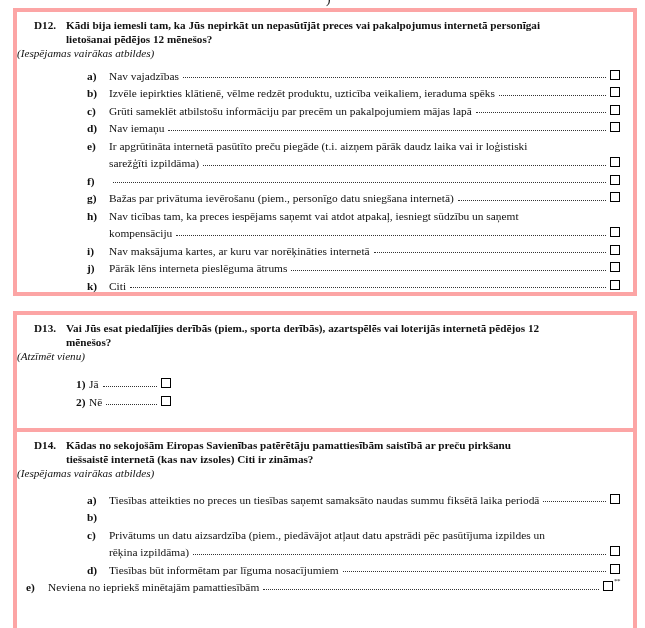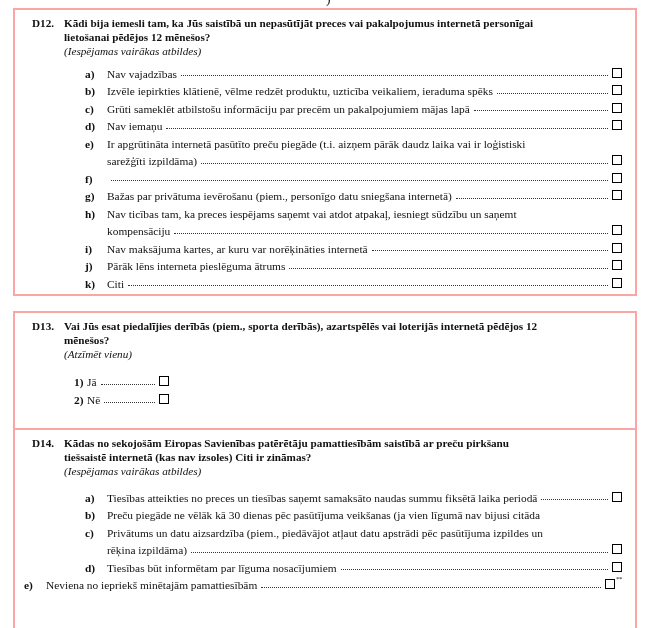--- a/index.html
+++ b/index.html
@@ -10,32 +10,32 @@
     overflow:hidden;
     font-family:"Liberation Serif","DejaVu Serif",serif;
     color:#111;
   }
   .frag{
     position:absolute;left:326px;top:-9px;
     font-size:14px;color:#222;
   }
   .box{
     position:absolute;left:13px;width:624px;
-    border:2px solid #fca5a5;background:#fff;
+    border:4px solid #fca5a5;background:#fff;
     box-sizing:border-box;
   }
   #box-d12{top:8px;height:288px;}
   #box-d13{top:311px;height:126px;}
   #box-d14{top:428px;height:212px;}
 
   .q-head{display:flex;padding:6px 14px 0 17px;font-weight:bold;font-size:11.2px;line-height:14px;}
   .q-num{flex:none;width:32px;}
   .q-lines{flex:1;}
   .q-line{white-space:nowrap;}
-  .q-instr{margin-left:49px;font-style:italic;font-size:11.2px;line-height:14px;white-space:nowrap;}
+  .q-instr{font-style:italic;font-size:11.2px;line-height:14px;white-space:nowrap;}
 
   .items{margin-top:4px;font-size:11.4px;}
   #box-d13 .items{margin-top:9px;}
   #box-d14 .items{margin-top:8px;}
 
   .item-row{display:flex;align-items:flex-end;height:17.5px;padding:0 13px 0 0;box-sizing:border-box;}
   .item-letter{flex:none;width:22px;margin-left:70px;font-weight:bold;white-space:nowrap;}
   .item-text{white-space:nowrap;}
   .leader{flex:1 1 auto;min-width:8px;border-bottom:1.6px dotted #333;margin:0 4px 3.5px 4px;}
   .checkbox{flex:none;width:8px;height:8px;border:1.4px solid #000;background:#fff;margin-bottom:2px;}
@@ -52,21 +52,21 @@
 <body>
 
 <div id="page">
 
   <span class="frag">)</span>
 
   <div class="box" id="box-d12">
     <div class="q-head">
       <span class="q-num">D12.</span>
       <span class="q-lines">
-        <div class="q-line">Kādi bija iemesli tam, ka Jūs saistībā un nepasūtījāt preces vai pakalpojumus internetā personīgai</div>
+        <div class="q-line">Kādi bija iemesli tam, ka Jūs nepirkāt un nepasūtījāt preces vai pakalpojumus internetā personīgai</div>
         <div class="q-line">lietošanai pēdējos 12 mēnešos?</div>
       </span>
     </div>
     <div class="q-instr">(Iespējamas vairākas atbildes)</div>
 
     <div class="items">
       <div class="item-row">
         <span class="item-letter">a)</span>
         <span class="item-text">Nav vajadzības</span>
         <span class="leader"></span>
@@ -180,21 +180,20 @@
 
     <div class="items">
       <div class="item-row">
         <span class="item-letter">a)</span>
         <span class="item-text">Tiesības atteikties no preces un tiesības saņemt samaksāto naudas summu fiksētā laika periodā</span>
         <span class="leader"></span>
         <span class="checkbox"></span>
       </div>
       <div class="item-row">
         <span class="item-letter">b)</span>
-        <span class="item-text">Preču piegāde ne vēlāk kā 30 dienas pēc pasūtījuma veikšanas (ja vien līgumā nav bijusi citāda</span>
       </div>
       <div class="item-row">
         <span class="item-letter">c)</span>
         <span class="item-text">Privātums un datu aizsardzība (piem., piedāvājot atļaut datu apstrādi pēc pasūtījuma izpildes un</span>
       </div>
       <div class="item-row">
         <span class="item-letter"></span>
         <span class="item-text">rēķina izpildāma)</span>
         <span class="leader"></span>
         <span class="checkbox"></span>

